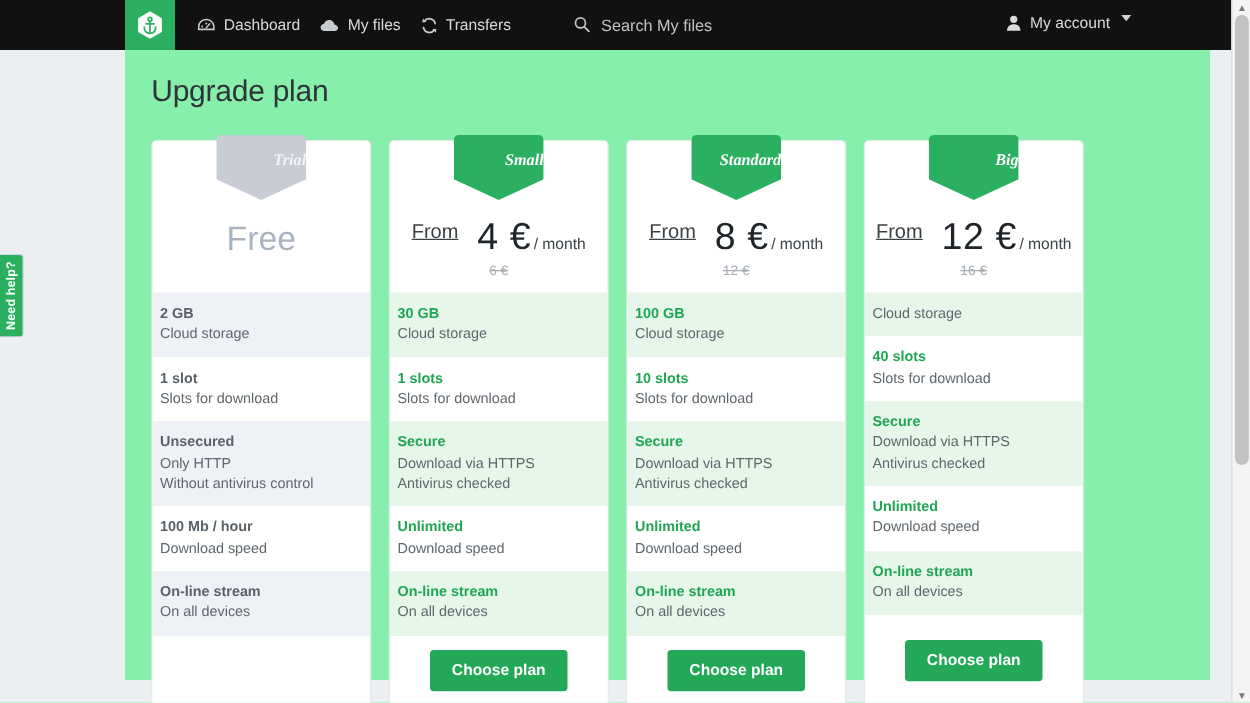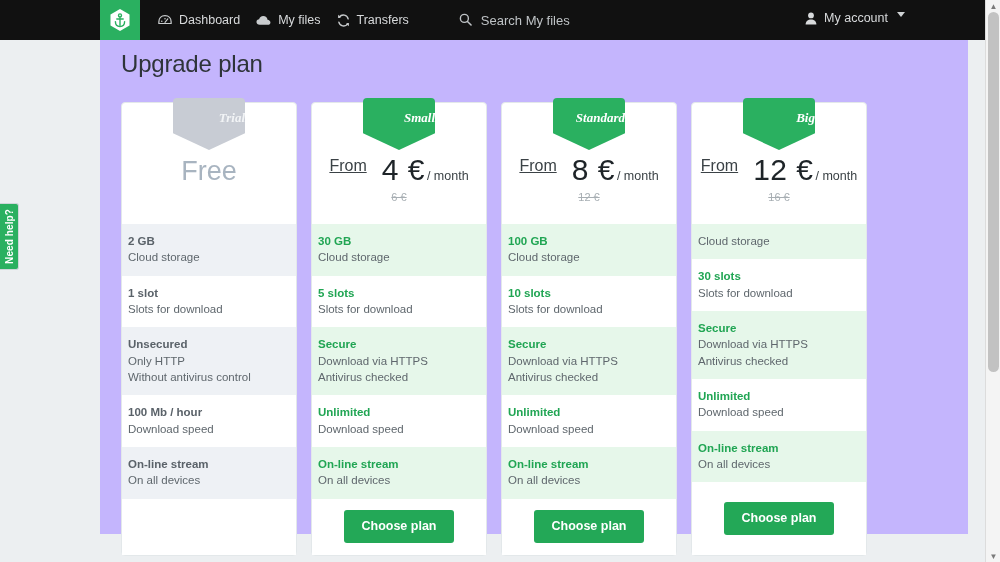--- a/index.html
+++ b/index.html
@@ -113,24 +113,24 @@
     font-size: 10px;
     font-weight: bold;
     letter-spacing: 0.1px;
     white-space: nowrap;
   }
 
   
   .page {
     position: absolute;
     left: 100px;
-    top: 30px;
+    top: 40px;
     width: 868px;
     height: 504px;
-    background: #c4b5fd;
+    background: #86efac;
   }
 
   .page-title {
     font-size: 24px;
     color: #2e3439;
     font-weight: normal;
     margin: 20px 0 0 21px;
     letter-spacing: -0.2px;
   }
 
@@ -177,21 +177,21 @@
   }
   .ribbon.gray span { color: #f2f4f6; }
 
   
   .price-zone {
     height: 121px;
     display: flex;
     flex-direction: column;
     align-items: center;
     justify-content: flex-end;
-    padding-bottom: 21px;
+    padding-bottom: 11px;
   }
 
   .free-label {
     font-size: 27px;
     color: #a8b4c0;
     font-weight: normal;
     line-height: 1;
     padding-bottom: 18px;
   }
 
@@ -437,21 +437,21 @@
           <span class="price-period">/ month</span>
         </div>
         <div class="price-old">6 €</div>
       </div>
       <div class="features">
         <div class="frow shaded">
           <span class="fval">30 GB</span>
           <span class="fsub">Cloud storage</span>
         </div>
         <div class="frow plain">
-          <span class="fval">5 slots</span>
+          <span class="fval">1 slots</span>
           <span class="fsub">Slots for download</span>
         </div>
         <div class="frow shaded">
           <span class="fval">Secure</span>
           <span class="fsub">Download via HTTPS</span>
           <span class="fsub">Antivirus checked</span>
         </div>
         <div class="frow plain">
           <span class="fval">Unlimited</span>
           <span class="fsub">Download speed</span>
@@ -516,21 +516,21 @@
           <span class="price-amount">12 €</span>
           <span class="price-period">/ month</span>
         </div>
         <div class="price-old">16 €</div>
       </div>
       <div class="features">
         <div class="frow shaded">
           <span class="fsub">Cloud storage</span>
         </div>
         <div class="frow plain">
-          <span class="fval">30 slots</span>
+          <span class="fval">40 slots</span>
           <span class="fsub">Slots for download</span>
         </div>
         <div class="frow shaded">
           <span class="fval">Secure</span>
           <span class="fsub">Download via HTTPS</span>
           <span class="fsub">Antivirus checked</span>
         </div>
         <div class="frow plain">
           <span class="fval">Unlimited</span>
           <span class="fsub">Download speed</span>

